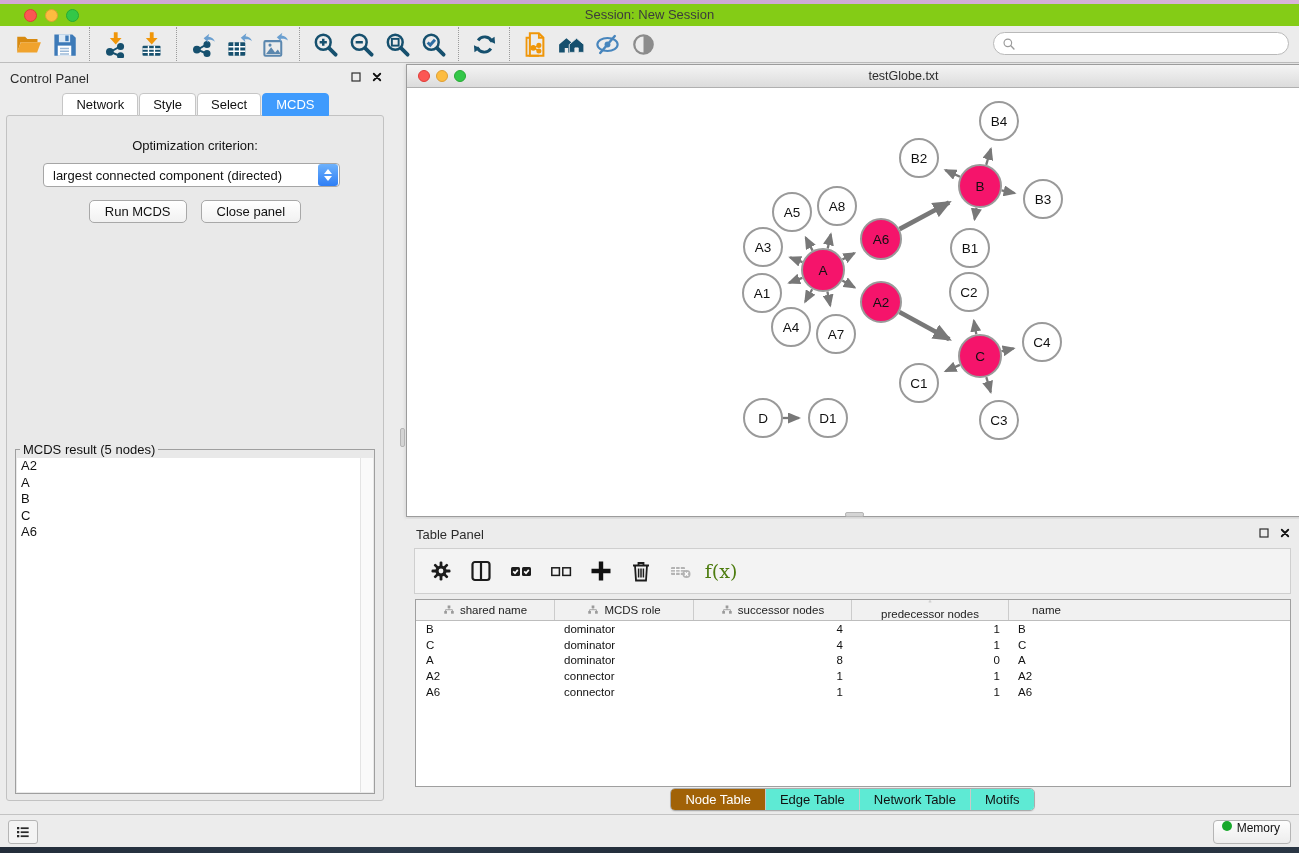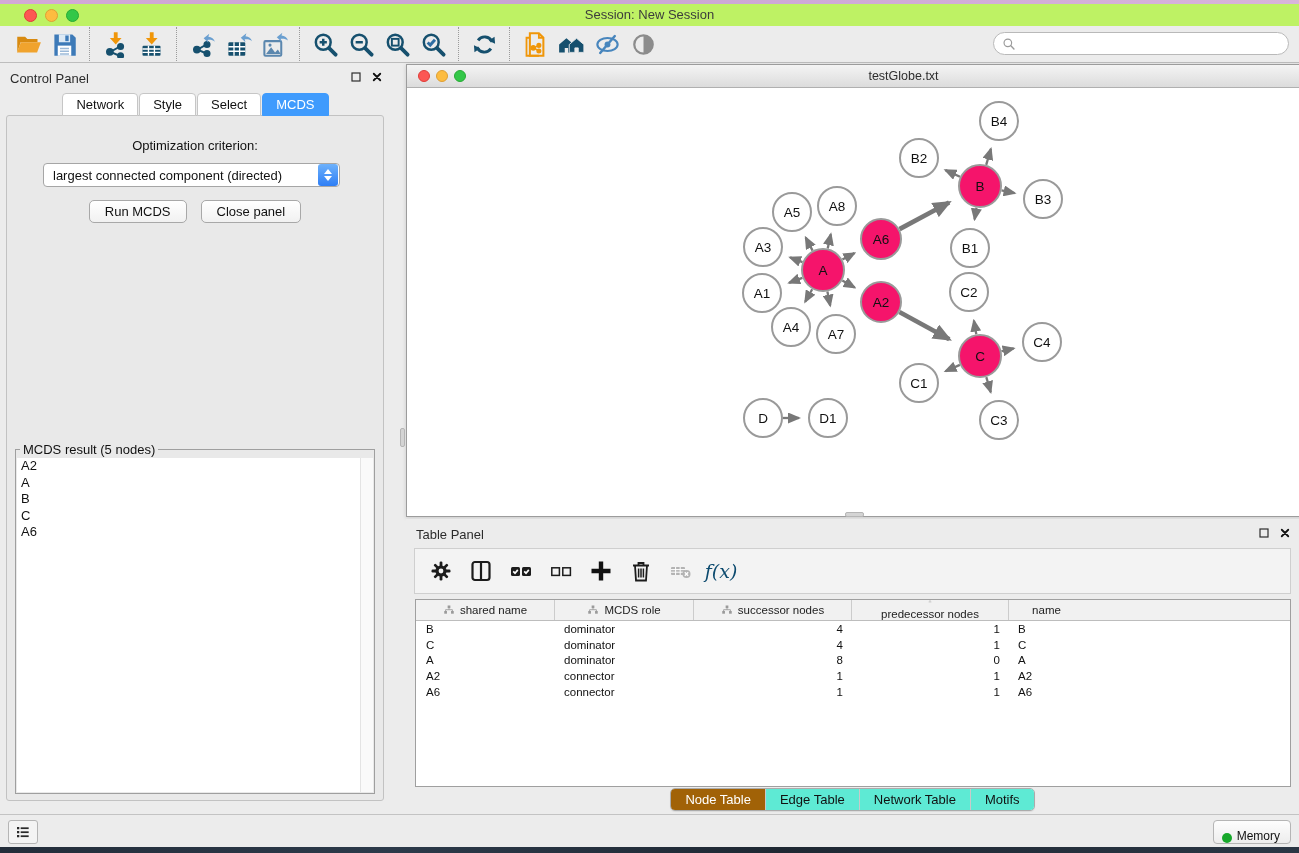--- a/index.html
+++ b/index.html
@@ -2,21 +2,21 @@
 <html><head>
 <meta charset="utf-8">
 <style>
   * { margin:0; padding:0; box-sizing:border-box; }
   html,body { width:1299px; height:853px; overflow:hidden; }
   body { font-family:"Liberation Sans", sans-serif; background:#ececec; position:relative; color:#222; }
 
   
   .desktop-top { position:absolute; top:0; left:0; right:0; height:4px;
     background:linear-gradient(90deg,#d3a9d6,#c9a4d4 40%,#d8b4da); }
-  .titlebar { position:absolute; top:4px; left:0; right:0; height:22px; background:#bef264; }
+  .titlebar { position:absolute; top:4px; left:0; right:0; height:22px; background:#84cc16; }
   .titlebar .title { position:absolute; left:0; right:0; top:3px; text-align:center;
     font-size:13px; color:#3c3c3c; }
   .lights { position:absolute; left:24px; top:5px; display:flex; gap:8px; }
   .light { width:13px; height:13px; border-radius:50%; }
   .light.red   { background:#fc5753; border:0.5px solid #df3d38; }
   .light.amber { background:#fdbc40; border:0.5px solid #de9f34; }
   .light.green { background:#33c748; border:0.5px solid #27aa35; }
 
   .toolbar { position:absolute; top:26px; left:0; right:0; height:37px; background:#ececec;
     border-bottom:1px solid #bdbdbd; display:flex; align-items:center; padding-left:10px; }
@@ -84,21 +84,21 @@
   .split-knob-h { position:absolute; left:845px; top:512px; width:19px; height:5px;
     background:#d4d4d4; border:1px solid #b5b5b5; border-radius:2px; }
 
   
   .table-panel { position:absolute; left:406px; top:519px; width:893px; height:294px; background:#ececec; }
   .tp-toolbar { position:absolute; left:8px; right:8px; top:29px; height:46px;
     background:#f3f3f3; border:1px solid #cfcfcf; display:flex; align-items:center; padding-left:10px; gap:8px; }
   .tp-btn { width:32px; height:32px; display:flex; align-items:center; justify-content:center;
     background:transparent; border:none; }
   .tp-btn svg { width:24px; height:24px; }
-  .tp-btn .fx-text { font-family:"DejaVu Serif", serif; font-style:italic; font-size:19px; color:#0c4a6e; }
+  .tp-btn .fx-text { font-family:"DejaVu Serif", serif; font-size:19px; color:#4d7c0f; }
 
   .data-table { position:absolute; left:9px; right:8px; top:80px; height:188px;
     background:#fff; border:1px solid #9f9f9f; overflow:hidden; }
   .thead { display:flex; height:21px; background:#f1f1f1; border-bottom:1px solid #bdbdbd; }
   .th { display:flex; align-items:center; justify-content:center; gap:5px;
     font-size:11.5px; color:#222; border-left:1px solid #cccccc; height:100%; }
   .th:first-child { border-left:none; }
   .th svg { width:12px; height:12px; }
   .trow { display:flex; height:15.8px; align-items:center; }
   .td { font-size:11.5px; color:#111; padding-left:10px; overflow:hidden; white-space:nowrap; }
@@ -113,21 +113,21 @@
 
   
   .statusbar { position:absolute; left:0; top:814px; right:0; height:33px;
     background:#ececec; border-top:1px solid #c3c3c3; }
   .list-btn { position:absolute; left:8px; top:5px; width:30px; height:24px;
     background:#f4f4f4; border:1px solid #b5b5b5; border-radius:3px;
     display:flex; align-items:center; justify-content:center; }
   .list-btn svg { width:16px; height:16px; }
   .memory-btn { position:absolute; right:8px; top:5px; height:24px; padding:0 10px 0 8px;
     background:linear-gradient(#fdfdfd,#ededed); border:1px solid #b5b5b5; border-radius:4px;
-    display:flex; align-items:flex-end; gap:5px; font-size:12px; color:#111; }
+    display:flex; align-items:flex-start; gap:5px; font-size:12px; color:#111; }
   .memory-dot { width:10px; height:10px; border-radius:50%; background:#17a82b; }
   .desktop-bottom { position:absolute; left:0; right:0; top:847px; height:6px;
     background:linear-gradient(90deg,#232d3a,#2c3a4a 30%,#1f2833 60%,#2a3644); }
 </style>
 </head>
 <body>
 
 <svg width="0" height="0" style="position:absolute" aria-hidden="true">
   <defs>
     <symbol id="sym-open-folder" viewBox="0 0 24 24">

